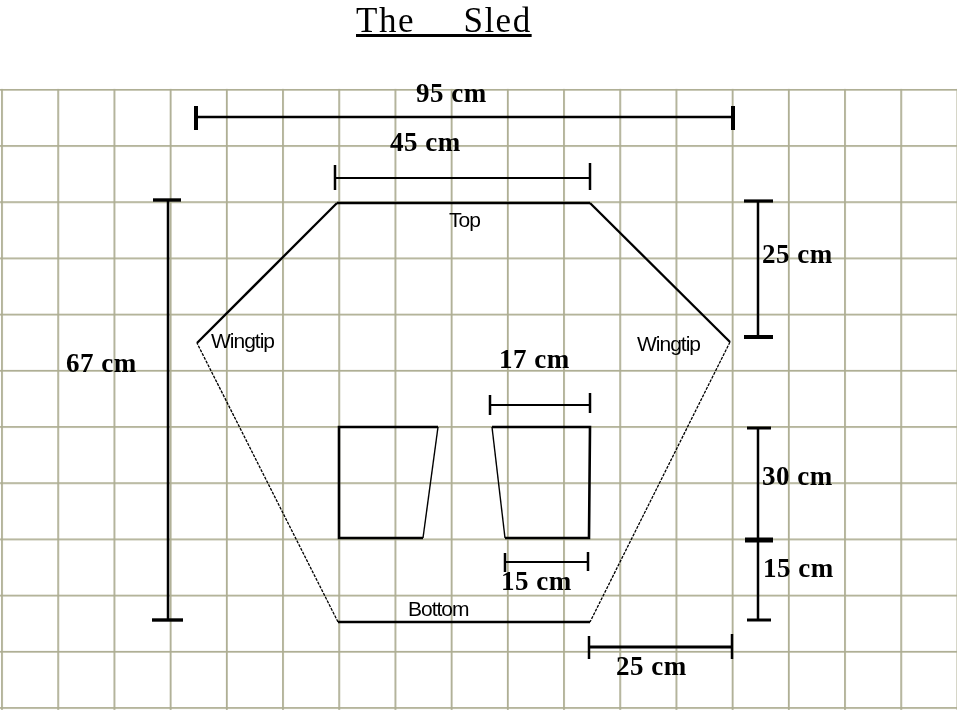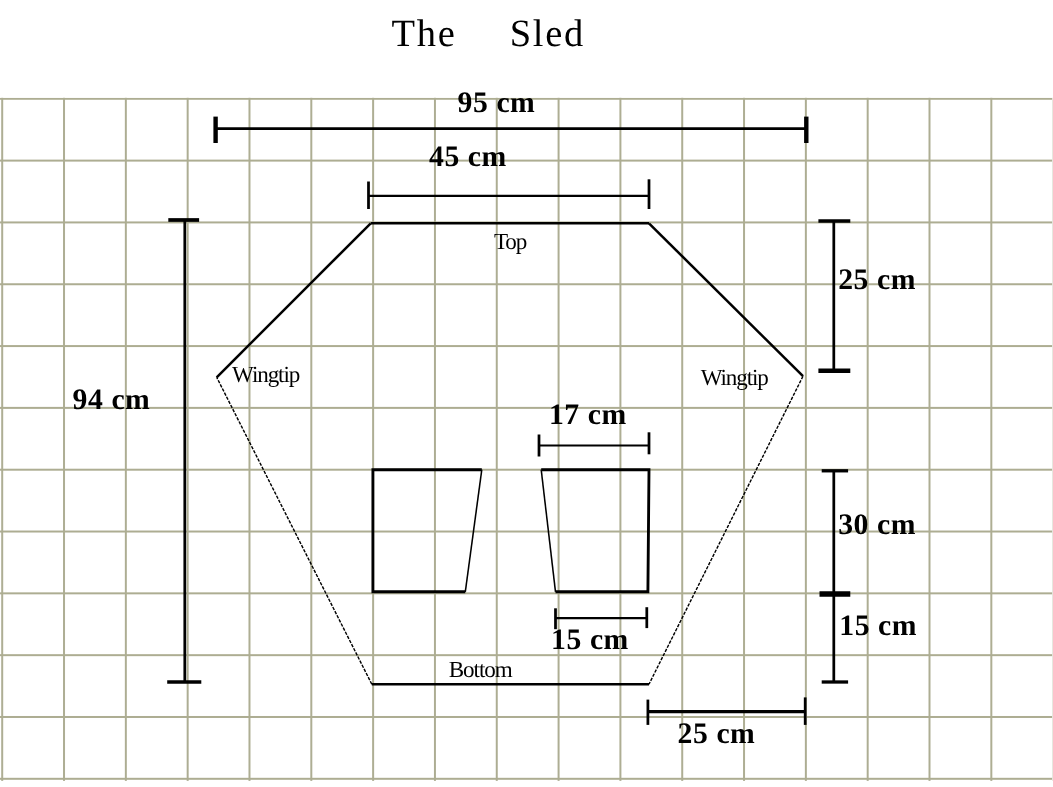--- a/index.html
+++ b/index.html
@@ -18,21 +18,21 @@
     letter-spacing:1.5px;
     word-spacing:14px;
   }
   .dim{
     font-family:"Liberation Serif", serif;
     font-weight:bold;
     font-size:27px;
     letter-spacing:0.5px;
   }
   .lbl{
-    font-family:Liberation Serif, serif;
+    font-family:Liberation Sans, sans-serif;
     font-size:21px;
     letter-spacing:-1px;
   }
 </style>
 </head>
 <body>
 
 <div id="stage">
 
   <svg id="drawing" width="957" height="715" viewBox="0 0 957 715">
@@ -107,31 +107,31 @@
       <line x1="588" y1="552" x2="588" y2="571" stroke-width="2.5"></line>
     </g>
 
     <g stroke="#000">
       <line x1="589" y1="647" x2="732" y2="647" stroke-width="3"></line>
       <line x1="589" y1="636" x2="589" y2="659" stroke-width="2.5"></line>
       <line x1="732" y1="634" x2="732" y2="659" stroke-width="2.5"></line>
     </g>
   </svg>
 
-  <div class="txt title" style="left:356px;top:13px;">The  Sled</div>
+  <div class="txt title" style="left:356px;top:3px;text-decoration:underline;">The  Sled</div>
 
   <div class="txt dim" style="left:396px;top:80px;margin-left:20px;">95 cm</div>
 
   <div class="txt dim" style="left:390px;top:129px;">45 cm</div>
 
   <div class="txt dim" style="left:762px;top:241px;">25 cm</div>
 
-  <div class="txt dim" style="left:66px;top:350px;">94 cm</div>
+  <div class="txt dim" style="left:66px;top:350px;">67 cm</div>
 
-  <div class="txt dim" style="left:499px;top:363px;">17 cm</div>
+  <div class="txt dim" style="left:499px;top:346px;">17 cm</div>
 
   <div class="txt dim" style="left:762px;top:463px;">30 cm</div>
 
   <div class="txt dim" style="left:763px;top:555px;">15 cm</div>
 
   <div class="txt dim" style="left:501px;top:568px;">15 cm</div>
 
   <div class="txt dim" style="left:616px;top:653px;">25 cm</div>
 
   <div class="txt lbl" style="left:449px;top:209px;">Top</div>

